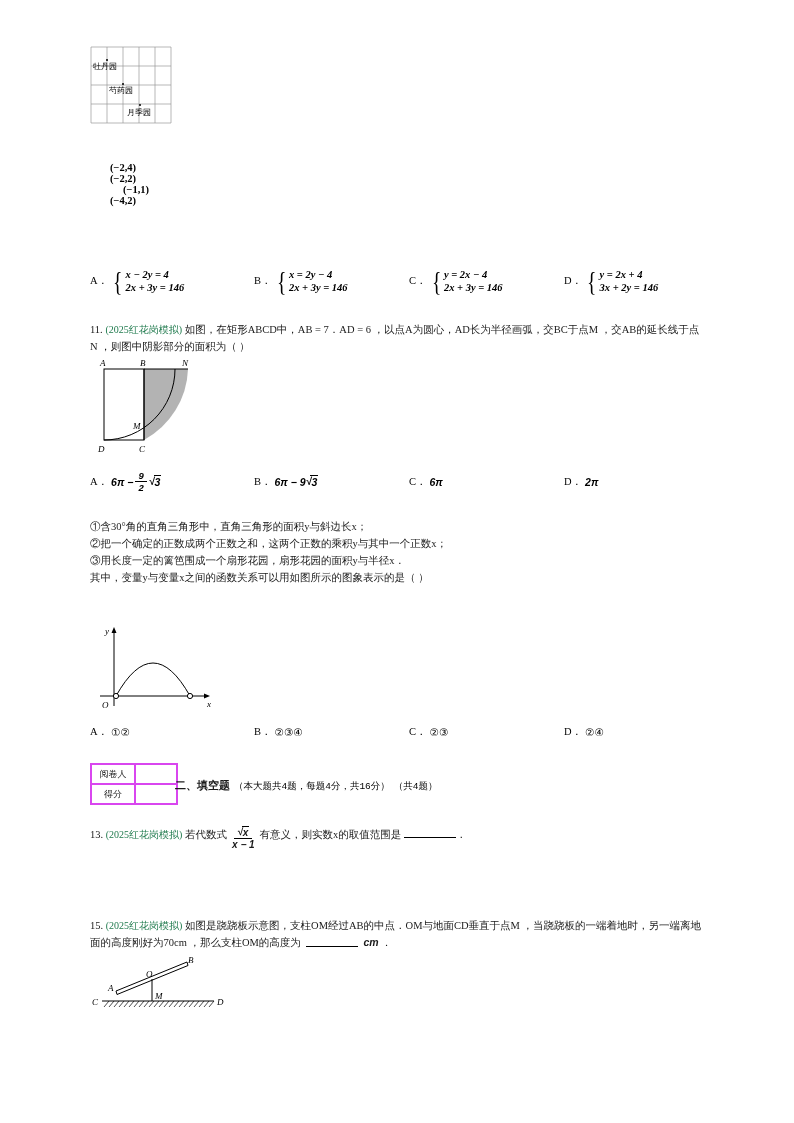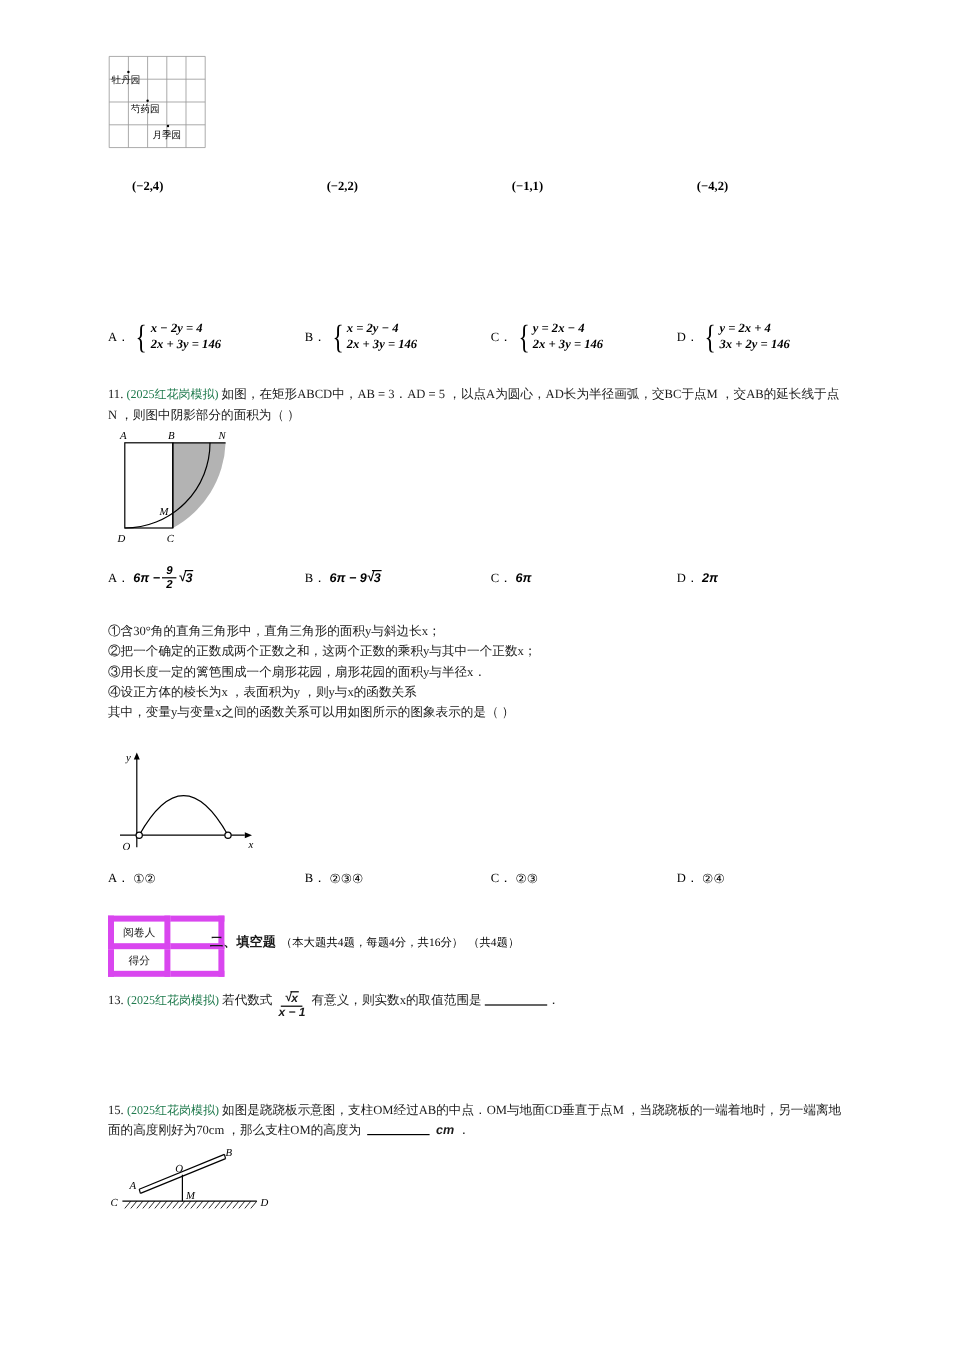--- a/index.html
+++ b/index.html
@@ -149,36 +149,37 @@
     letter-spacing: 0px;
   }
 
   
   .score-table {
     border-collapse: collapse;
     font-size: 9px;
     font-family: "Liberation Serif", "DejaVu Serif", serif;
   }
   .score-table td {
-    border: 5px solid #d946ef;
+    border: 2px solid #d946ef;
     height: 16px;
     text-align: center;
     color: #1a1a1a;
   }
   .score-table td.lbl { width: 40px; }
   .score-table td.val { width: 38px; }
 
   .sec-title {
     font-size: 11px;
     font-weight: bold;
     color: #1a1a1a;
   }
   .sec-sub {
     font-size: 9.5px;
     font-weight: normal;
+    font-family: Liberation Mono, monospace;
   }
 
   
   .abs { position: absolute; }
 </style>
 </head>
 <body>
 
 <div class="page">
 
@@ -199,24 +200,24 @@
       </g>
     </svg>
     <div class="grid-dot" style="left:16px; top:13px;"></div>
     <div class="grid-dot" style="left:32px; top:37px;"></div>
     <div class="grid-dot" style="left:49px; top:58px;"></div>
     <div class="grid-label" style="left:3px; top:16px;">牡丹园</div>
     <div class="grid-label" style="left:19px; top:40px;">芍药园</div>
     <div class="grid-label" style="left:37px; top:62px;">月季园</div>
   </div>
 
-  <div class="abs opt-row" style="left:110px; top:150px; width:620px;">
+  <div class="abs opt-row" style="left:110px; top:162px; width:620px;flex-direction:column;">
     <div class="opt-cell mb" style="width:163px;">(−2,4)</div>
     <div class="opt-cell mb" style="width:155px;">(−2,2)</div>
-    <div class="opt-cell mb" style="width:155px;">(−1,1)</div>
+    <div class="opt-cell mb" style="width:155px;margin-left:13px;">(−1,1)</div>
     <div class="opt-cell mb" style="width:150px;">(−4,2)</div>
   </div>
 
 
   <div class="abs opt-row" style="left:90px; top:268px;">
     <div class="opt-cell" style="width:164px;">
       <span class="opt-letter">A．</span>
       <span class="brace-sys">
         <span class="brace">{</span>
         <span class="eqs">
@@ -253,21 +254,21 @@
           <span>y = 2x + 4</span>
           <span>3x + 2y = 146</span>
         </span>
       </span>
     </div>
   </div>
 
   <div class="abs qtext" style="left:90px; top:321px; width:614px;">
     <span class="qnum">11.</span>
     <span class="tag">(2025红花岗模拟)</span>
-    <span>如图，在矩形ABCD中，AB = 3．AD = 5 ，以点A为圆心，AD长为半径画弧，交BC于点M ，交AB的延长线于点N ，则图中阴影部分的面积为（  ）</span>
+    <span>如图，在矩形ABCD中，AB = 7．AD = 6 ，以点A为圆心，AD长为半径画弧，交BC于点M ，交AB的延长线于点N ，则图中阴影部分的面积为（  ）</span>
   </div>
 
   <div class="abs" style="left:92px; top:357px;">
     <svg width="180" height="100" viewBox="0 0 180 100">
 
       <path d="M 52 12 L 96 12 A 84 84 0 0 1 52 83 Z" fill="#b3b3b3" stroke="none"></path>
 
       <rect x="12" y="12" width="40" height="71" fill="none" stroke="#000" stroke-width="1"></rect>
 
       <line x1="52" y1="12" x2="96" y2="12" stroke="#000" stroke-width="1"></line>
@@ -310,21 +311,20 @@
     <div class="opt-cell" style="width:145px;">
       <span class="opt-letter">D．</span>
       <span class="mb mathi">2π</span>
     </div>
   </div>
 
   <div class="abs qtext" style="left:90px; top:518px; width:614px;">
     <div>①含30°角的直角三角形中，直角三角形的面积y与斜边长x；</div>
     <div>②把一个确定的正数成两个正数之和，这两个正数的乘积y与其中一个正数x；</div>
     <div>③用长度一定的篱笆围成一个扇形花园，扇形花园的面积y与半径x．</div>
-    <div>④设正方体的棱长为x ，表面积为y ，则y与x的函数关系</div>
     <div>其中，变量y与变量x之间的函数关系可以用如图所示的图象表示的是（    ）</div>
   </div>
 
   <div class="abs" style="left:92px; top:624px;">
     <svg width="130" height="88" viewBox="0 0 130 88">
 
       <line x1="22" y1="82" x2="22" y2="8" stroke="#000" stroke-width="1"></line>
       <polygon points="22,3 19.5,9 24.5,9" fill="#000"></polygon>
 
       <line x1="8" y1="72" x2="112" y2="72" stroke="#000" stroke-width="1"></line>

